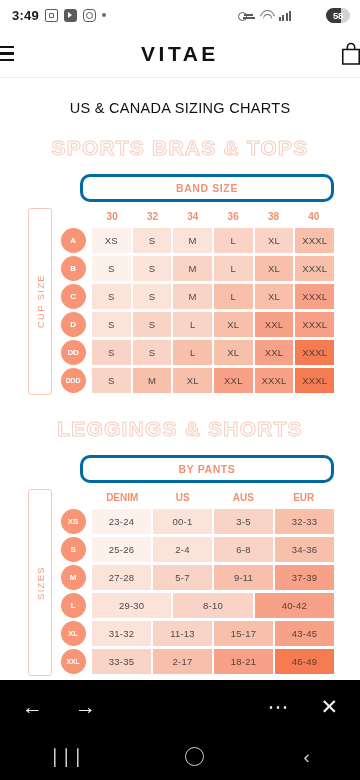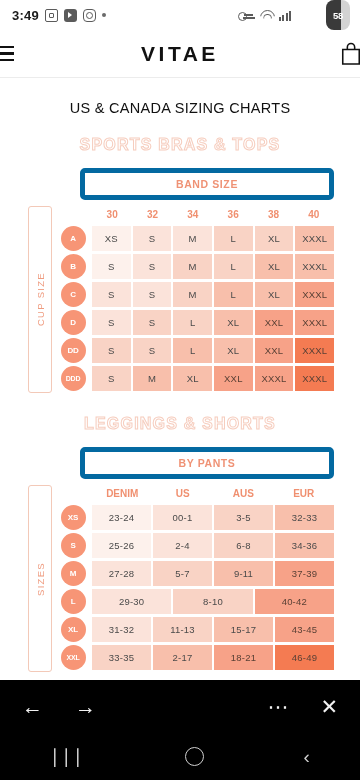--- a/index.html
+++ b/index.html
@@ -34,21 +34,21 @@
     box-shadow: -1px 3px 0 0 #5b5b5b, 2px 3px 0 0 #5b5b5b; }
   .ico-wifi { width:15px; height:12px; position:relative; }
   .ico-wifi::before { content:""; position:absolute; left:1px; top:1px; width:13px; height:13px;
     border:1.6px solid #5b5b5b; border-radius:50%; clip-path: polygon(0 0, 100% 0, 100% 42%, 0 42%); }
   .ico-wifi::after { content:""; position:absolute; left:4.3px; top:5px; width:6.4px; height:6.4px;
     border:1.5px solid #5b5b5b; border-radius:50%; clip-path: polygon(0 0, 100% 0, 100% 55%, 0 55%); }
   .ico-signal { display:flex; align-items:flex-end; gap:1.3px; height:11px; }
   .ico-signal i { width:2px; background:#5b5b5b; display:block; }
   .ico-signal i:nth-child(1){ height:4px; } .ico-signal i:nth-child(2){ height:6px; }
   .ico-signal i:nth-child(3){ height:8px; } .ico-signal i:nth-child(4){ height:10px; }
-  .battery { min-width:24px; height:30px; border-radius:8px; background:#d3d3d3; position:relative;
+  .battery { min-width:24px; height:15px; border-radius:8px; background:#d3d3d3; position:relative;
     display:flex; align-items:center; justify-content:center; overflow:hidden;margin-left:30px; }
   .battery::before { content:""; position:absolute; left:0; top:0; bottom:0; width:62%; background:#3a3a3a; }
   .battery span { position:relative; z-index:2; font-size:9.5px; font-weight:bold; color:#fff; letter-spacing:-.2px; }
 
   
   .site-header {
     flex: 0 0 48px; display:flex; align-items:center; justify-content:space-between;
     padding: 0 4px; border-bottom: 1px solid #ececec; background:#fff; position:relative;
   }
   .hamburger { width:18px; margin-left:-8px; display:flex; flex-direction:column; gap:4px; cursor:pointer; }
@@ -56,29 +56,29 @@
   .brand { position:absolute; left:0; right:0; text-align:center; font-size:21px; font-weight:bold;
     letter-spacing:3.5px; color:#111; pointer-events:none; }
   .cart { width:22px; height:24px; margin-right:-6px; position:relative; cursor:pointer; }
   .cart svg { width:100%; height:100%; display:block; }
 
   
   .page { flex:1 1 auto; overflow:hidden; padding: 22px 0 0 0; background:#fff; position:relative; }
   .page-title { text-align:center; font-size:14.5px; font-weight:normal; color:#111; letter-spacing:.3px; margin-bottom:20px; }
 
   .section-title {
-    text-align:center; font-size:16px; font-weight:bold; letter-spacing:1.2px;
+    text-align:center; font-size:21px; font-weight:bold; letter-spacing:1.2px;
     color: transparent;
     -webkit-text-stroke: 1px #f6cdbe;
     margin: 12px 0 14px 0;
   }
 
   .cat-box {
     margin: 0 26px 6px 80px;
-    border: 5px solid #0369a1; border-radius: 5px;
+    border: 3px solid #0369a1; border-radius: 10px;
     text-align:center; font-size:10.5px; font-weight:bold; letter-spacing:.6px;
     color:#ef9275; padding: 5px 0;
   }
 
   .chart { display:flex; padding: 0 26px 0 28px; }
   .axis-label {
     flex: 0 0 24px; border:1px solid #f3c9b8; border-radius:3px;
     margin-right: 6px; display:flex; align-items:center; justify-content:center;
   }
   .axis-label span {

